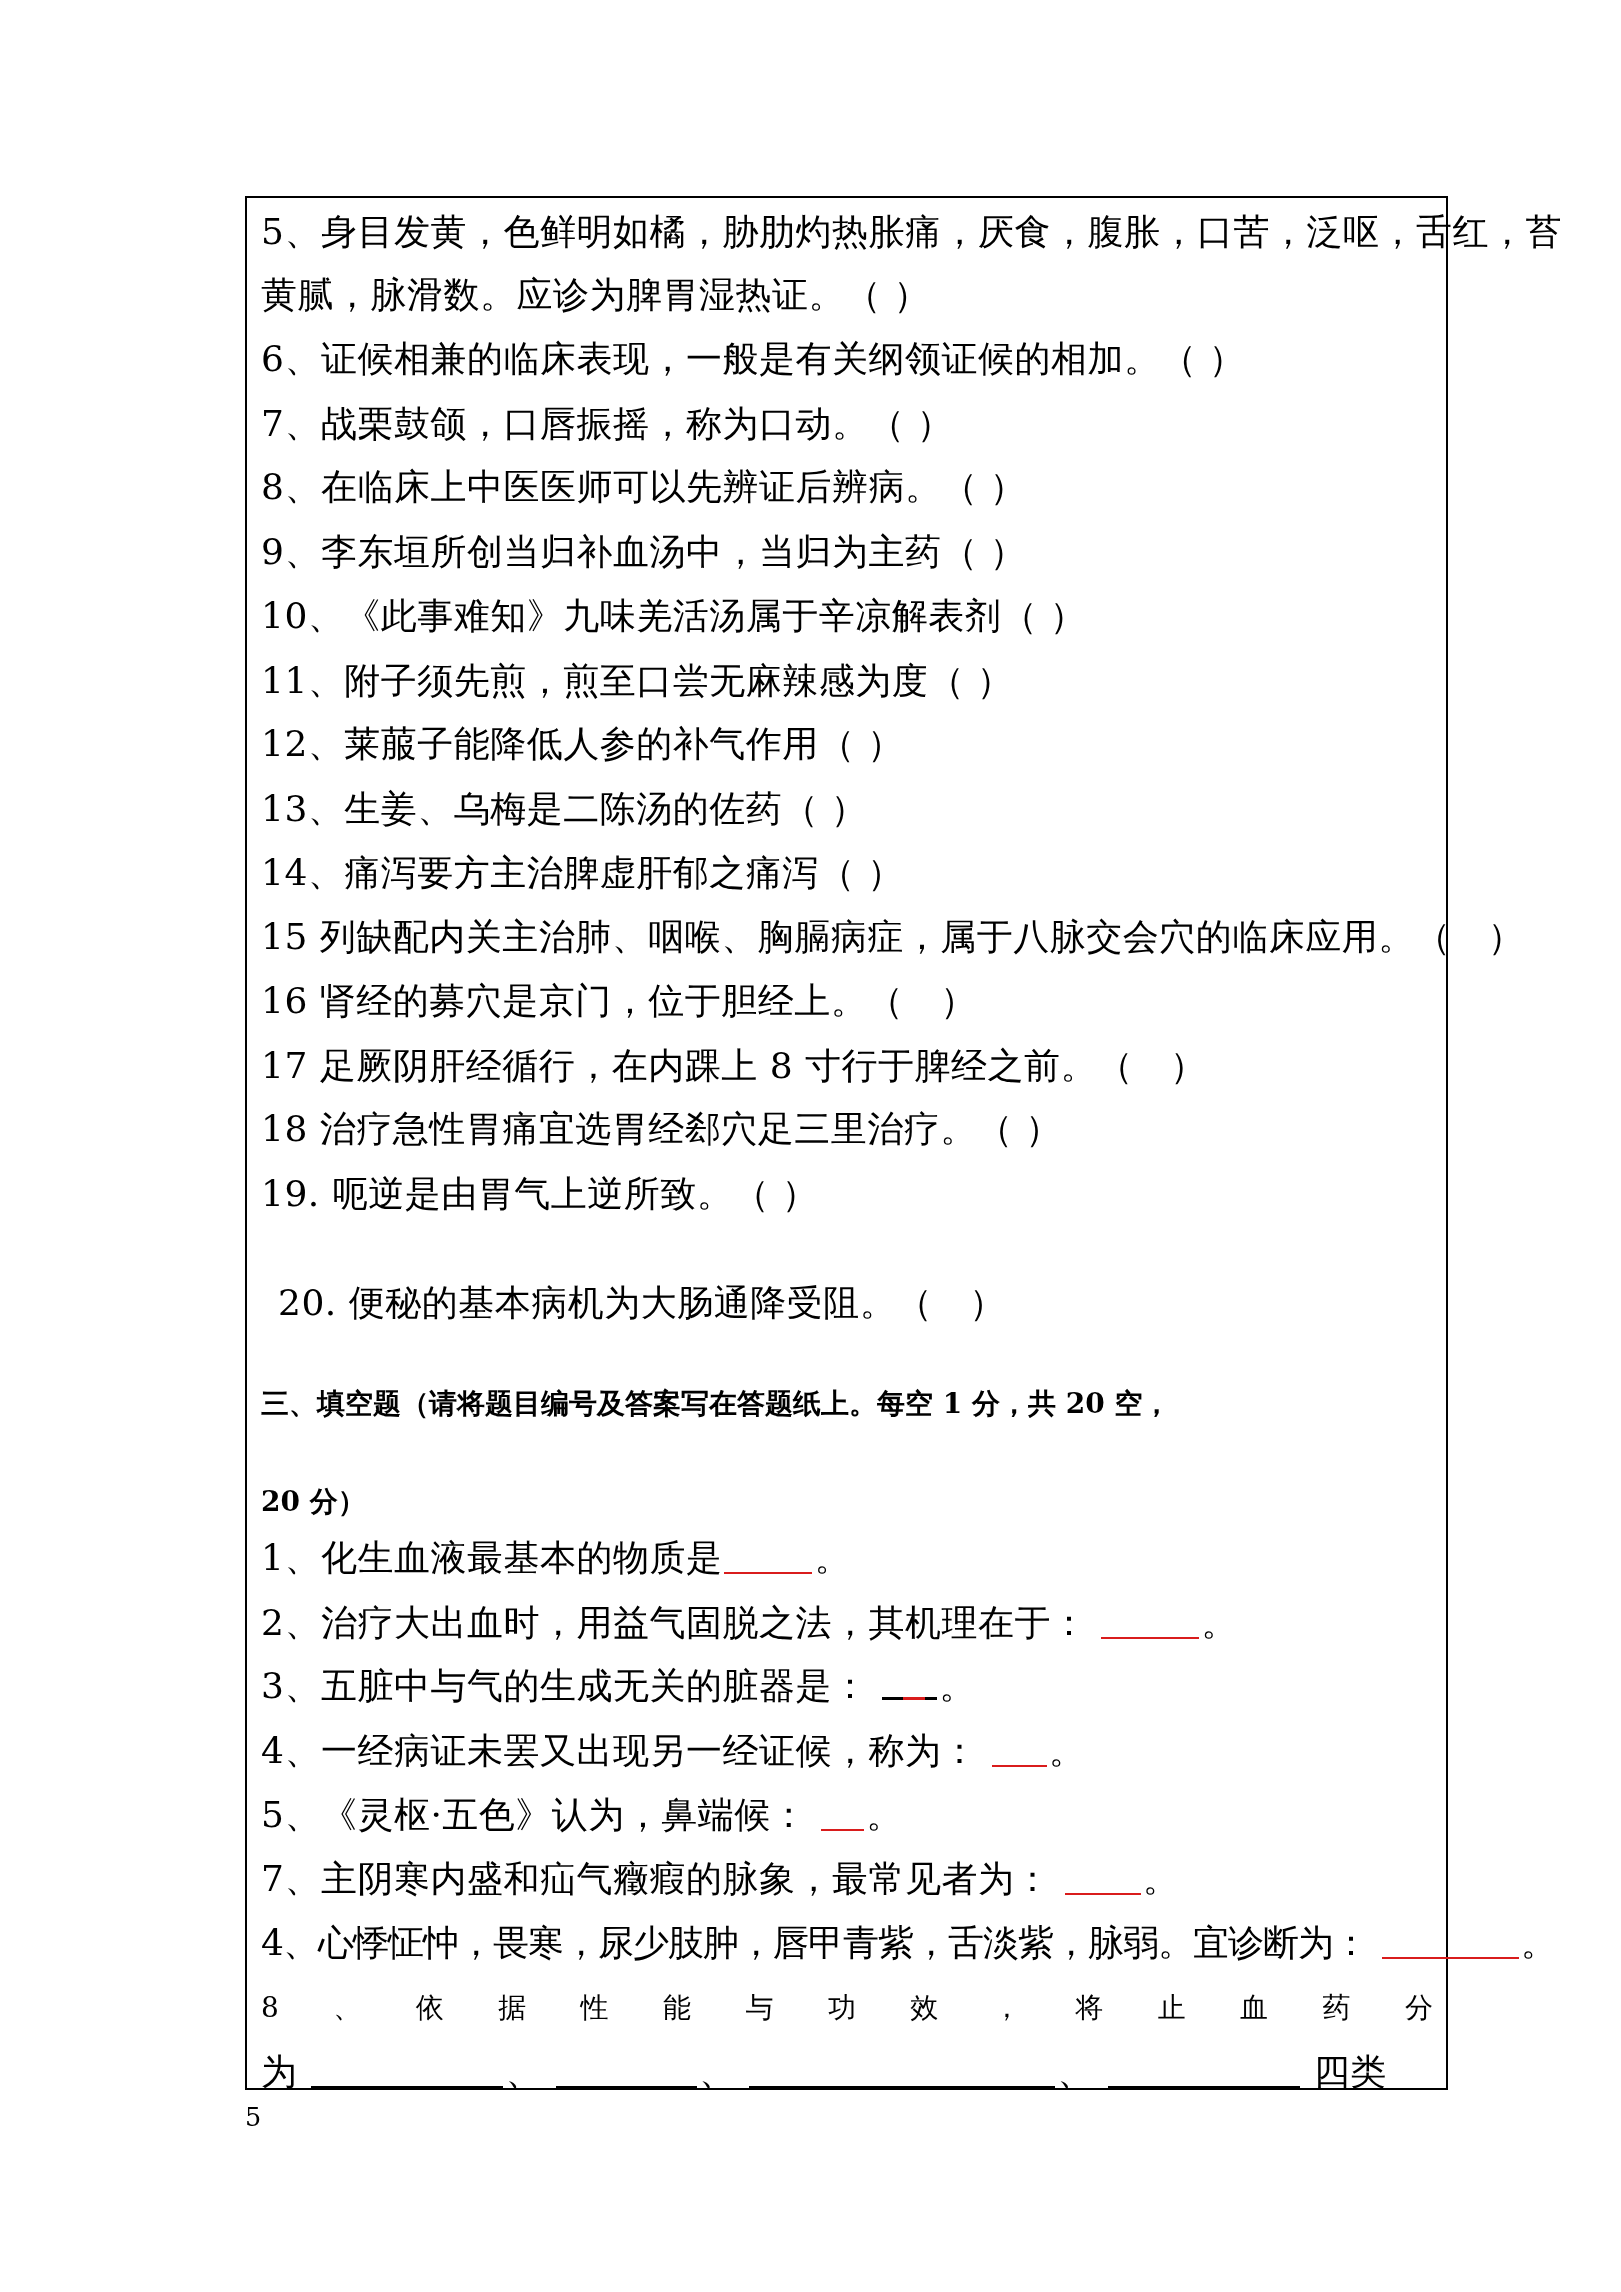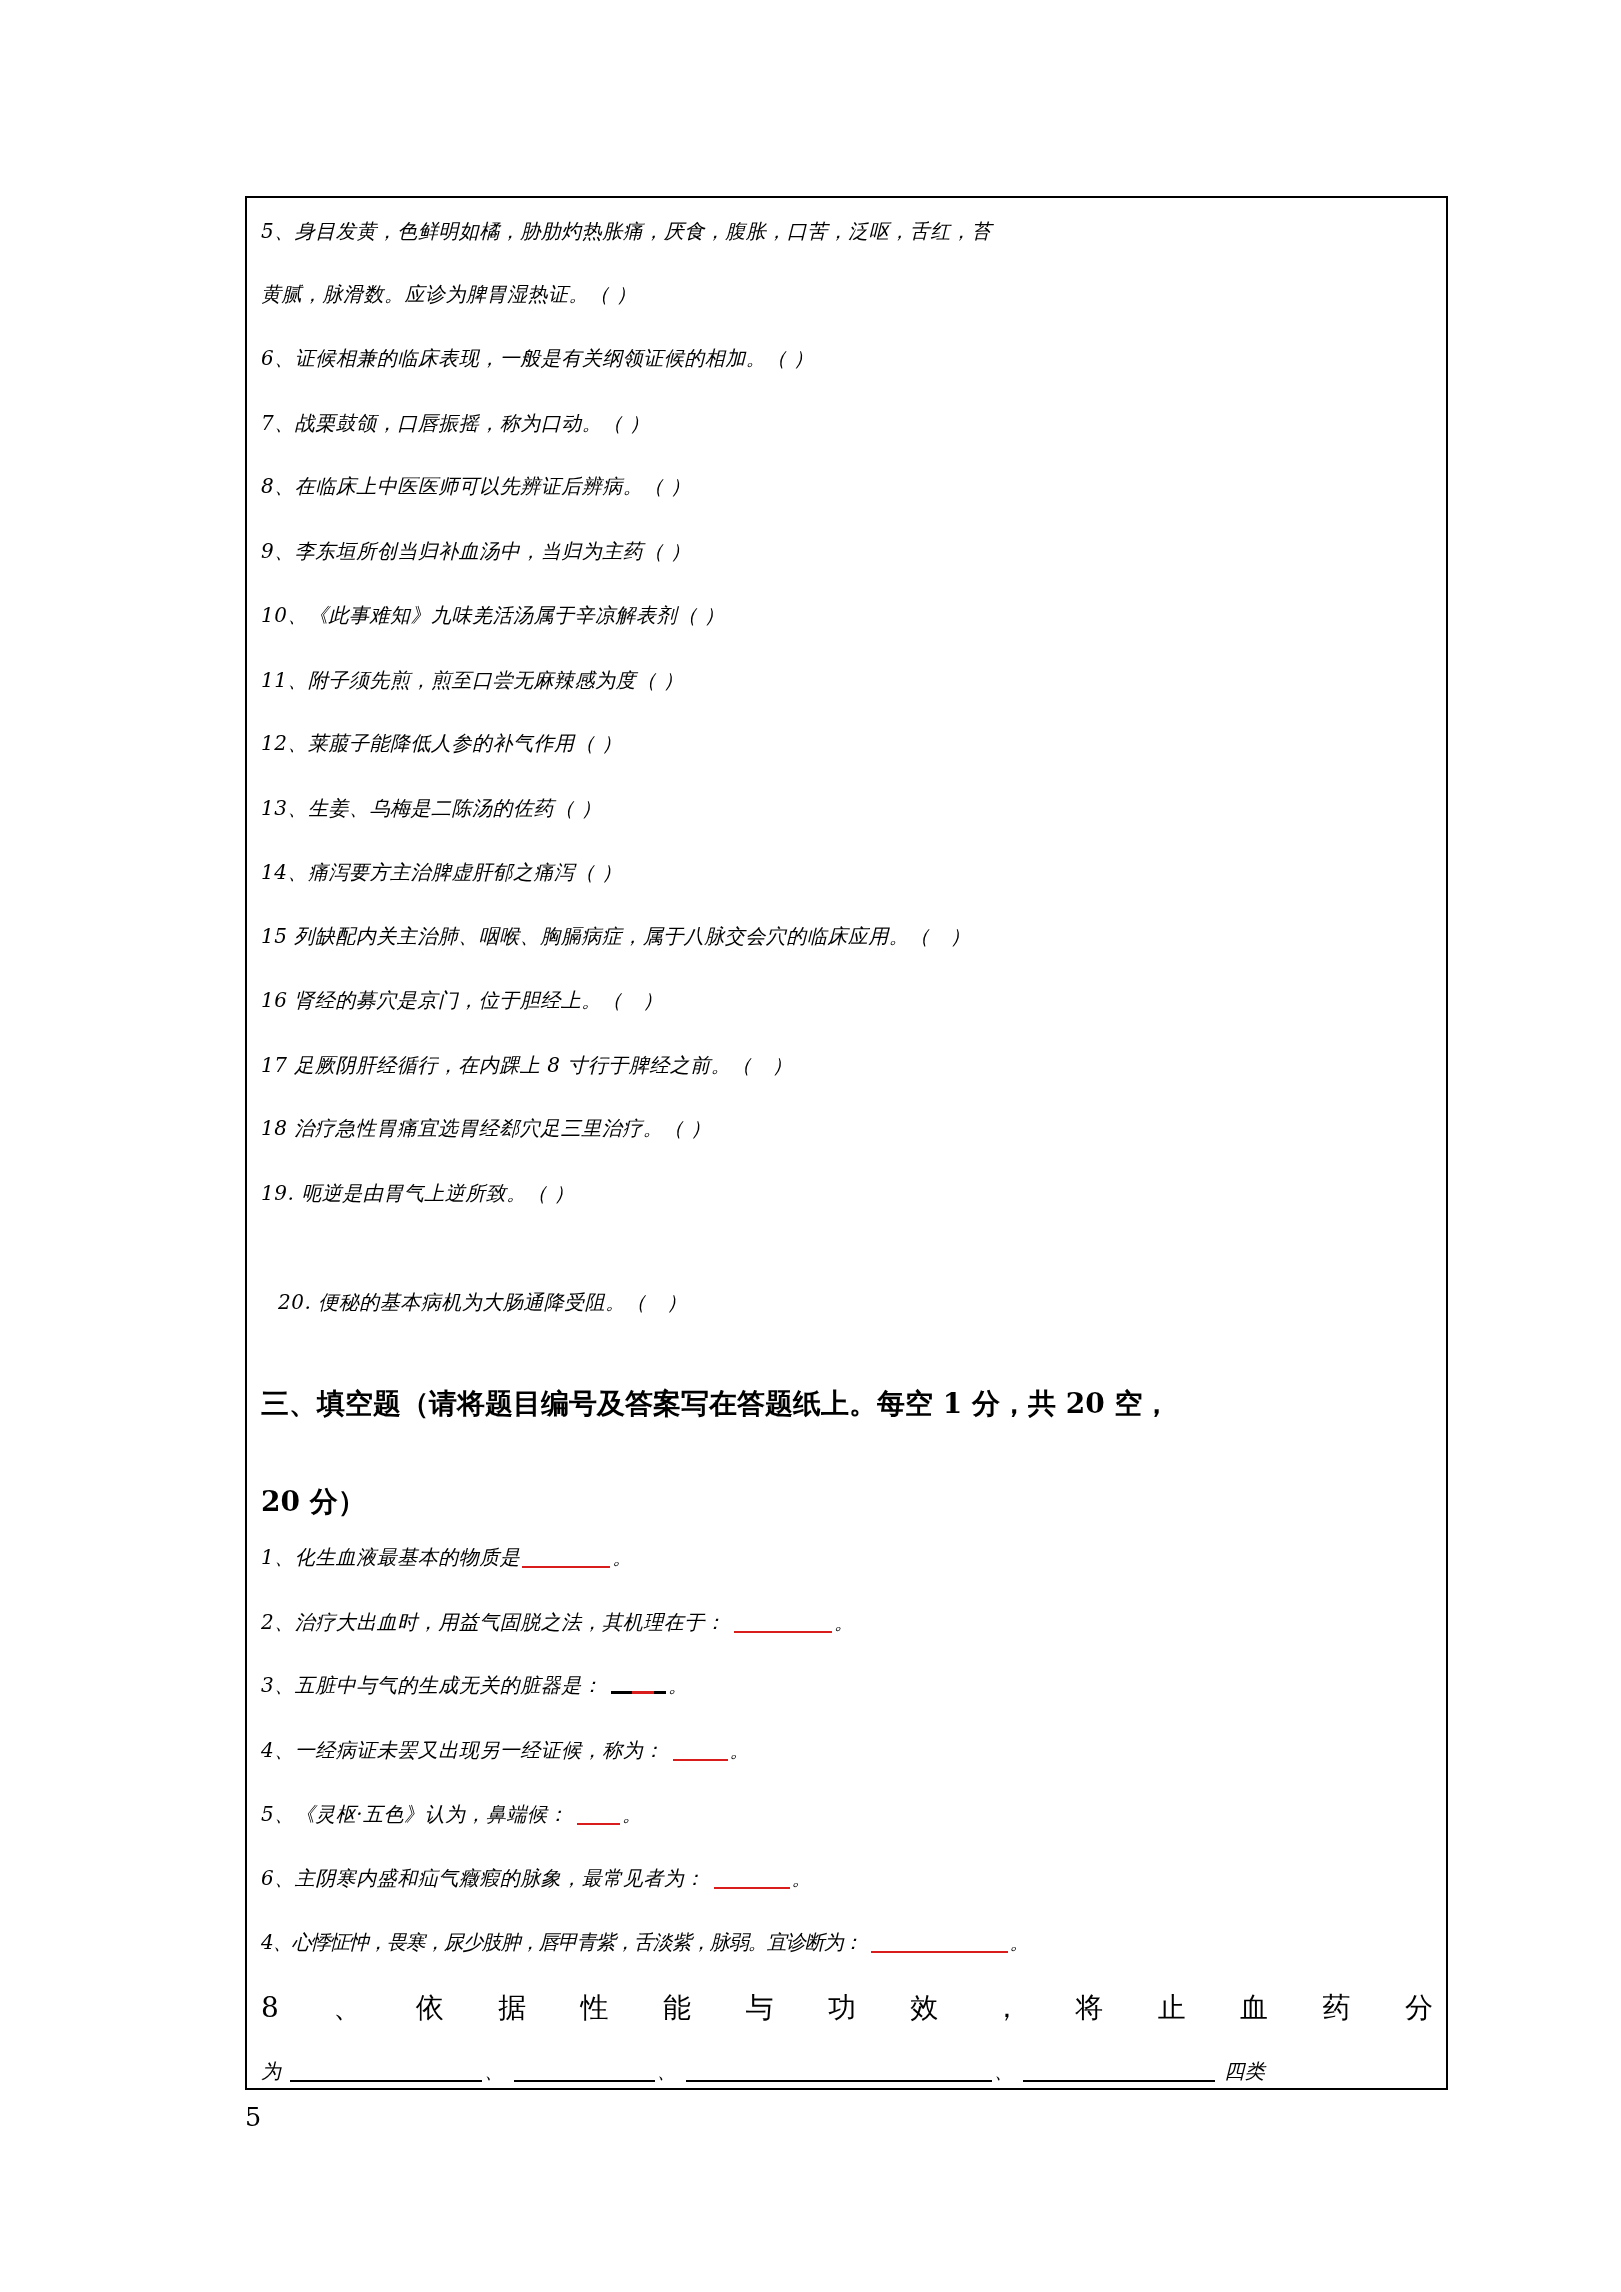--- a/index.html
+++ b/index.html
@@ -20,25 +20,24 @@
       left: 245px;
       top: 196px;
       width: 1199px;
       height: 1890px;
       border: 2.9px solid #000;
       box-sizing: content-box;
     }
     .line {
       position: absolute;
       left: 261px;
-      font-size: 20px;
+      font-size: 36px;
       line-height: 35px;
       white-space: nowrap;
       letter-spacing: 0.5px;
-      font-style: italic;
     }
     .heading {
       position: absolute;
       left: 261px;
       font-size: 28px;
       font-weight: bold;
       line-height: 39px;
       white-space: nowrap;
     }
     .blank {
@@ -111,21 +110,21 @@
 <div class="line" style="top:1668px;">
   <span>3、五脏中与气的生成无关的脏器是：</span> <span class="blank mixed" style="width:55px;"></span><span>。</span>
 </div>
 <div class="line" style="top:1733px;">
   <span>4、一经病证未罢又出现另一经证候，称为：</span> <span class="blank" style="width:55px;"></span><span>。</span>
 </div>
 <div class="line" style="top:1797px;">
   <span>5、《灵枢·五色》认为，鼻端候：</span> <span class="blank" style="width:43px;"></span><span>。</span>
 </div>
 <div class="line" style="top:1861px;">
-  <span>6、主阴寒内盛和疝气癥瘕的脉象，最常见者为：</span> <span class="blank" style="width:76px;"></span><span>。</span>
+  <span>7、主阴寒内盛和疝气癥瘕的脉象，最常见者为：</span> <span class="blank" style="width:76px;"></span><span>。</span>
 </div>
 <div class="line" style="top:1925px;">
   <span style="letter-spacing:-1px;">4、心悸怔忡，畏寒，尿少肢肿，唇甲青紫，舌淡紫，脉弱。宜诊断为：</span> <span class="blank" style="width:137px;"></span><span>。</span>
 </div>
 
 <div class="spread" style="top:1990px;">
   <span>8</span>
   <span>、</span>
   <span>依</span>
   <span>据</span>

